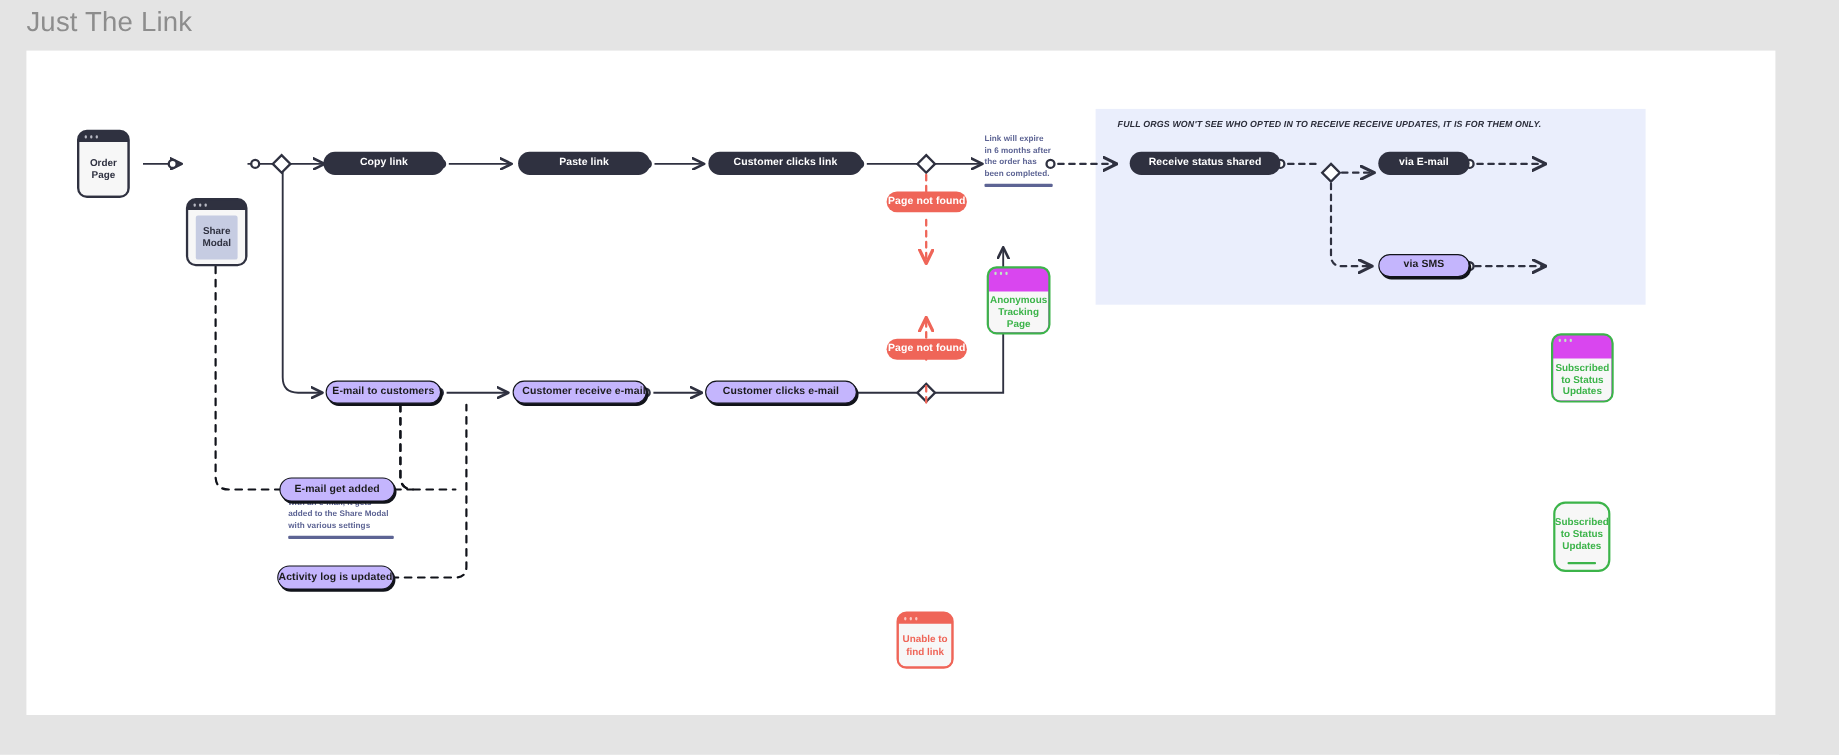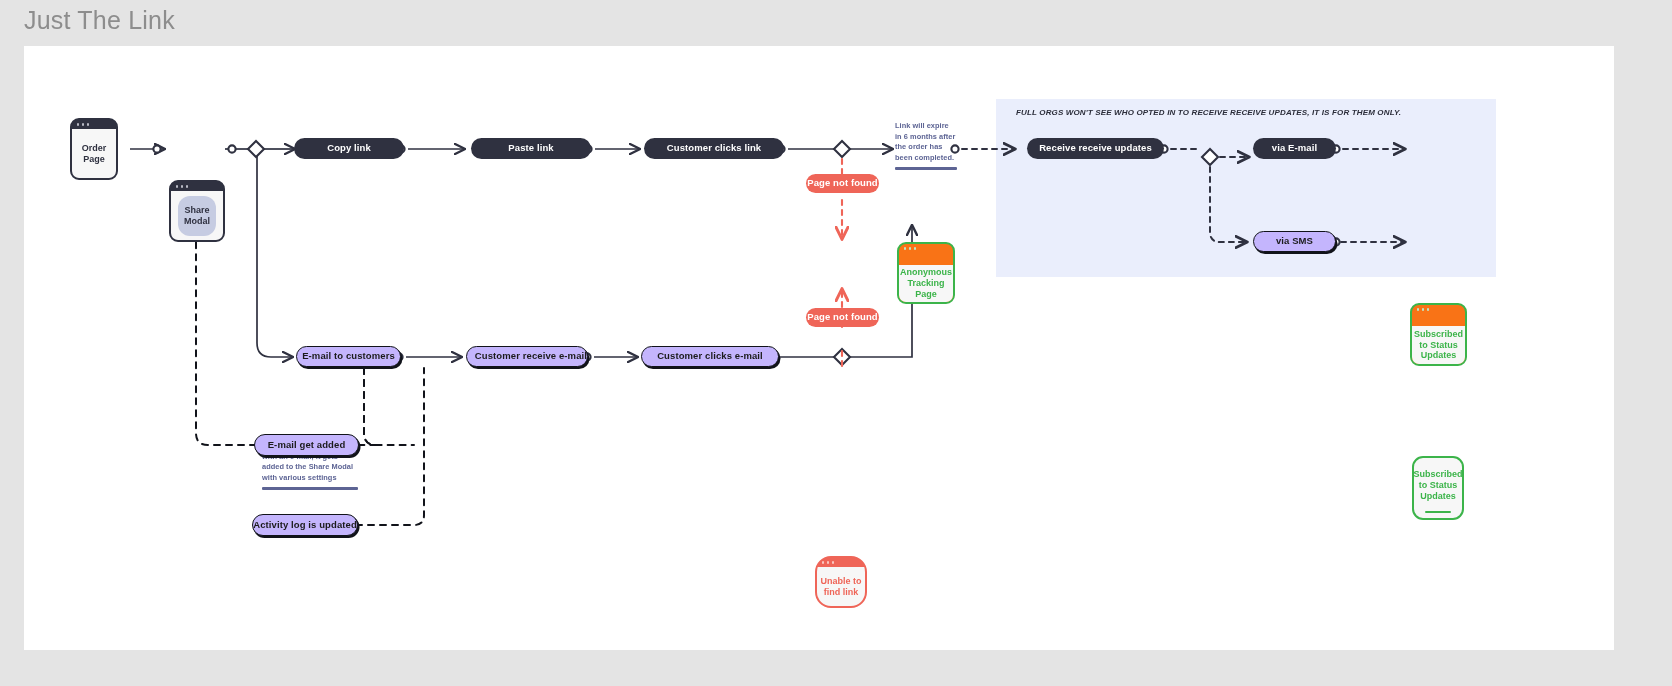--- a/index.html
+++ b/index.html
@@ -54,29 +54,29 @@
     height: 9px; flex: 0 0 9px; display: flex; align-items: center;
     padding-left: 5px; gap: 2.5px;
   }
   .win-dot { width: 2.4px; height: 2.4px; border-radius: 50%; background: #b9bac4; }
   .win-body {
     flex: 1; background: #f7f7f7; border-radius: 0 0 5px 5px;
     display: flex; align-items: center; justify-content: center;
     text-align: center; font-size: 9px; font-weight: 700;
     line-height: 1.22; color: #2f3140; padding: 2px;
   }
-  .win-green { border-color: #3cb44a; background: #f97316; gap: 12px; }
+  .win-green { border-color: #3cb44a; background: #d946ef; gap: 12px; }
   .win-green .win-body { color: #3cb44a; }
   .win-green .win-dot { background: #bfe8c4; }
-  .win-red { border-color: #ef6558; background: #ef6558; border-radius: 16px; }
+  .win-red { border-color: #ef6558; background: #ef6558; }
   .win-red .win-body { color: #ef6558; }
   .win-red .win-dot { background: #fac7c1; }
 
   .modal-inner {
-    background: #c6cce2; border-radius: 12px;
+    background: #c6cce2; border-radius: 2px;
     width: 38px; height: 40px;
     display: flex; align-items: center; justify-content: center;
     text-align: center; font-size: 9px; font-weight: 700;
     color: #2f3140; line-height: 1.2;
   }
 
   
   .phone {
     position: relative; border-radius: 11px;
     border: 2.6px solid #3cb44a; background: #f7f7f7;
@@ -252,21 +252,21 @@
       </div>
       <div class="win-body">Anonymous Tracking Page</div>
     </div>
 
     <div class="note" style="left:871px; top:28px; width:62px;">
       <div class="note-text">Link will expire in 6 months after the order has been completed.</div>
       <div class="note-rule"></div>
     </div>
 
     <div class="node pill pill-dark" style="left:1003px; top:92px; width:137px; height:21px;">
-      <span>Receive receive updates</span>
+      <span>Receive status shared</span>
     </div>
 
     <div class="node pill pill-dark" style="left:1229px; top:92px; width:83px; height:21px;">
       <span>via E-mail</span>
     </div>
 
     <div class="node pill pill-light" style="left:1229px; top:185px; width:83px; height:21px;">
       <span>via SMS</span>
     </div>
 

